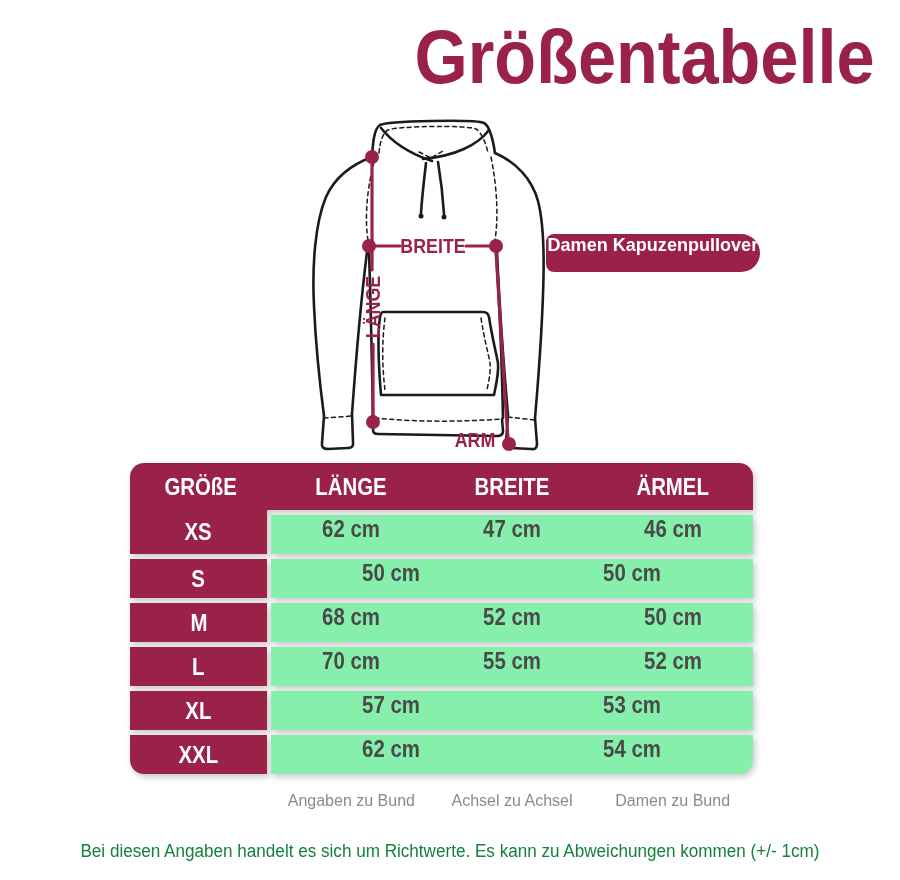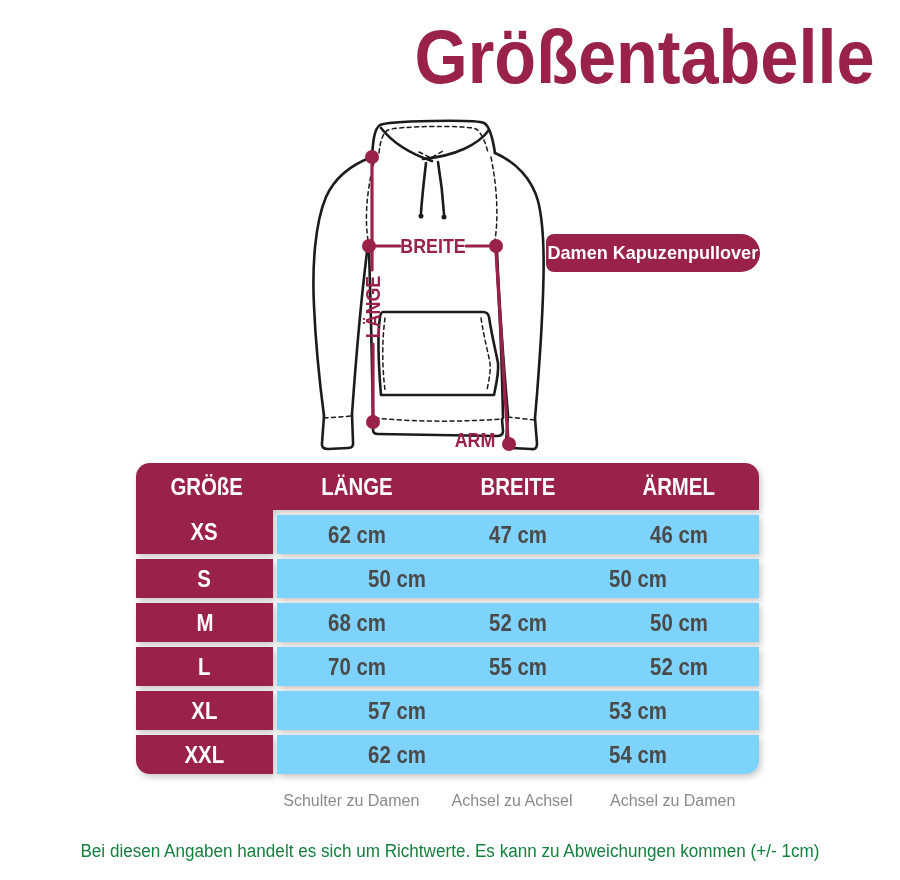--- a/index.html
+++ b/index.html
@@ -14,57 +14,57 @@
     color:#9A2148; font-size:76px; font-weight:bold; line-height:82px;
   }
   .squeeze-title { display:inline-block; transform:scaleX(0.9); transform-origin:center; white-space:nowrap; }
   .squeeze   { display:inline-block; transform:scaleX(0.85); transform-origin:center; white-space:nowrap; }
   .squeeze95 { display:inline-block; transform:scaleX(0.95); transform-origin:center; white-space:nowrap; }
 
   
   .badge {
     position:absolute; left:546px; top:234px; width:214px; height:38px; z-index:1;
     background:#9A2148; border-radius:8px 19px 19px 8px;
-    display:flex; align-items:center; justify-content:center;
+    display:flex; justify-content:center;
     color:#ffffff; font-size:19px; font-weight:bold;
   }
 
   
   .hoodie { position:absolute; left:295px; top:100px; width:310px; height:370px; z-index:2; }
   .ink      { fill:none; stroke:#1b1b1b; stroke-width:2.6; stroke-linecap:round; stroke-linejoin:round; }
   .ink-dash { fill:none; stroke:#1b1b1b; stroke-width:1.5; stroke-dasharray:4 3.5; stroke-linecap:round; }
   .ink-dot  { fill:#1b1b1b; stroke:none; }
   .meas-line{ fill:none; stroke:#9A2148; stroke-width:3.2; stroke-linecap:round; }
   .meas-dot { fill:#9A2148; stroke:none; }
   .meas-text{ fill:#9A2148; font-family:"Liberation Sans", sans-serif; font-size:21px; font-weight:bold; }
 
   
   .size-table {
-    position:absolute; left:136px; top:463px; width:623px;
+    position:absolute; left:130px; top:463px; width:623px;
     filter:drop-shadow(2px 3px 3px rgba(0,0,0,0.22));
   }
   .thead {
     height:47px; background:#9A2148; border-radius:14px 14px 0 0;
     display:flex; align-items:stretch;
   }
   .thead .h-size { width:141px; display:flex; align-items:center; justify-content:center; }
   .thead .h-band { flex:1; display:flex; }
   .thead .h-cell { flex:1; display:flex; align-items:center; justify-content:center; }
   .thead span { color:#ffffff; font-size:24px; font-weight:bold; }
 
   .trow { display:flex; height:39px; margin-top:5px; }
   .trow.first { margin-top:0; height:44px; }
   .cell-size {
     width:137px; background:#9A2148; color:#ffffff;
     display:flex; align-items:center; justify-content:center;
     font-size:24px; font-weight:bold;
   }
   .col-gap { width:4px; background:transparent; }
   .band {
-    flex:1; background:#7dd3fc; display:flex; align-items:center;
+    flex:1; background:#86efac; display:flex; align-items:flex-start;
   }
   .trow.first .band { margin-top:5px; }
   .v-cell {
     flex:1; display:flex; align-items:center; justify-content:center;
     color:#4A4A4A; font-size:24px; font-weight:bold;
   }
   .trow.last .cell-size { border-radius:0 0 0 14px; }
   .trow.last .band      { border-radius:0 0 14px 0; }
 
   
@@ -253,20 +253,20 @@
             <span class="squeeze">62 cm</span>
           </div>
         <div class="v-cell">
             <span class="squeeze">54 cm</span>
           </div>
       </div>
     </div>
   </div>
 
   <div class="footnotes">
-    <div class="footnote">Schulter zu Damen</div>
+    <div class="footnote">Angaben zu Bund</div>
     <div class="footnote">Achsel zu Achsel</div>
-    <div class="footnote">Achsel zu Damen</div>
+    <div class="footnote">Damen zu Bund</div>
   </div>
 
   <p class="disclaimer"><span class="squeeze95">Bei diesen Angaben handelt es sich um Richtwerte. Es kann zu Abweichungen kommen (+/- 1cm)</span></p>
 
 </div>
 
 </body></html>

